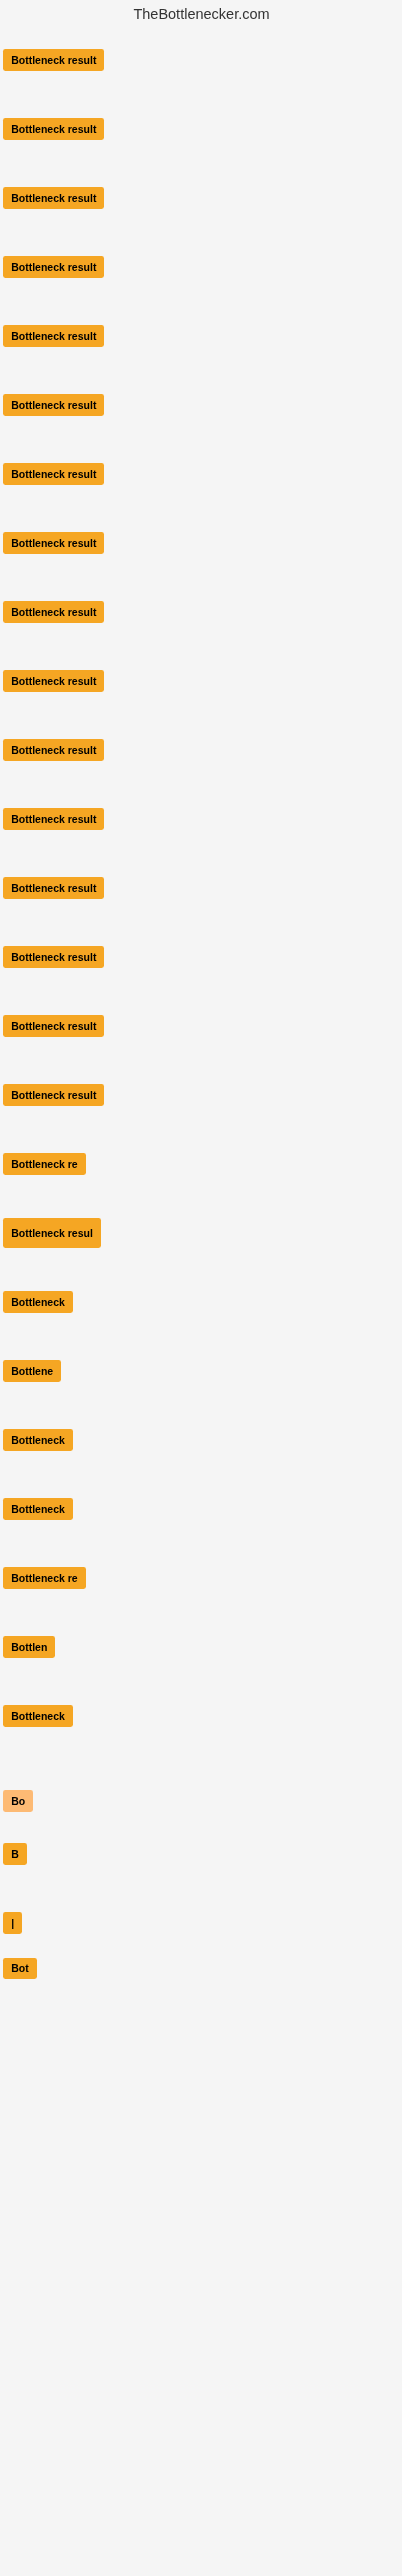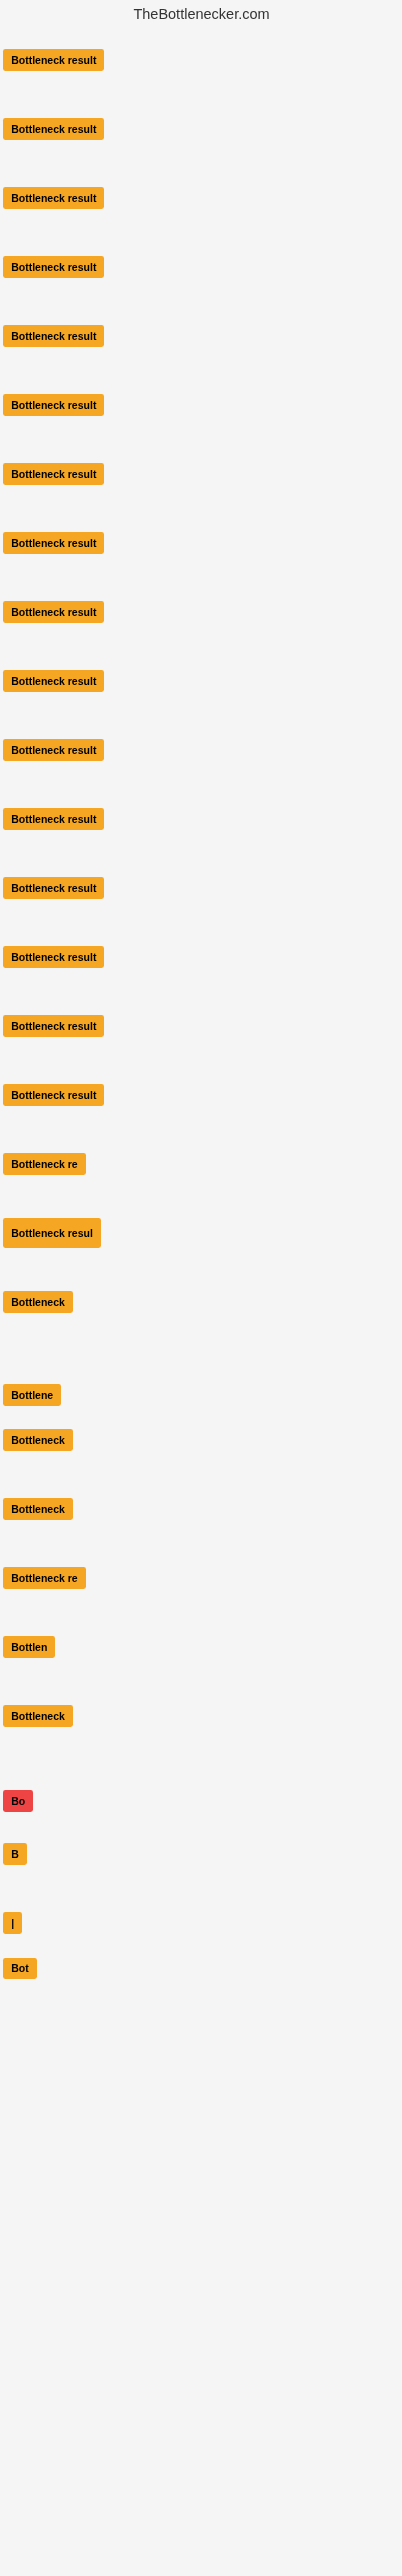--- a/index.html
+++ b/index.html
@@ -80,40 +80,40 @@
     </div>
     <div style="display: flex; align-items: center; height: 69px; padding-left: 3.2px;">
       <span style="background-color: rgb(245, 166, 35); color: rgb(0, 0, 0); font-size: 10.5px; font-weight: bold; padding: 4.8px 8px; border-radius: 2.4px; white-space: nowrap; display: inline-block;">Bottleneck re</span>
     </div>
     <div style="display: flex; align-items: center; height: 69px; padding-left: 3.2px;">
       <span style="background-color: rgb(245, 166, 35); color: rgb(0, 0, 0); font-size: 10.5px; font-weight: bold; padding: 9px 8px; border-radius: 2.4px; white-space: nowrap; display: inline-block;">Bottleneck resul</span>
     </div>
     <div style="display: flex; align-items: center; height: 69px; padding-left: 3.2px;">
       <span style="background-color: rgb(245, 166, 35); color: rgb(0, 0, 0); font-size: 10.5px; font-weight: bold; padding: 4.8px 8px; border-radius: 2.4px; white-space: nowrap; display: inline-block;">Bottleneck</span>
     </div>
-    <div style="display: flex; align-items: flex-end; height: 69px; padding-left: 3.2px;">
+    <div style="display: flex; align-items: center; height: 69px; padding-left: 3.2px;">
       <span style="background-color: rgb(245, 166, 35); color: rgb(0, 0, 0); font-size: 10.5px; font-weight: bold; padding: 4.8px 8px; border-radius: 2.4px; white-space: nowrap; display: inline-block;">Bottlene</span>
     </div>
     <div style="display: flex; align-items: center; height: 69px; padding-left: 3.2px;">
       <span style="background-color: rgb(245, 166, 35); color: rgb(0, 0, 0); font-size: 10.5px; font-weight: bold; padding: 4.8px 8px; border-radius: 2.4px; white-space: nowrap; display: inline-block;">Bottleneck</span>
     </div>
     <div style="display: flex; align-items: center; height: 69px; padding-left: 3.2px;">
       <span style="background-color: rgb(245, 166, 35); color: rgb(0, 0, 0); font-size: 10.5px; font-weight: bold; padding: 4.8px 8px; border-radius: 2.4px; white-space: nowrap; display: inline-block;">Bottleneck</span>
     </div>
     <div style="display: flex; align-items: center; height: 69px; padding-left: 3.2px;">
       <span style="background-color: rgb(245, 166, 35); color: rgb(0, 0, 0); font-size: 10.5px; font-weight: bold; padding: 4.8px 8px; border-radius: 2.4px; white-space: nowrap; display: inline-block;">Bottleneck re</span>
     </div>
     <div style="display: flex; align-items: center; height: 69px; padding-left: 3.2px;">
       <span style="background-color: rgb(245, 166, 35); color: rgb(0, 0, 0); font-size: 10.5px; font-weight: bold; padding: 4.8px 8px; border-radius: 2.4px; white-space: nowrap; display: inline-block;">Bottlen</span>
     </div>
     <div style="display: flex; align-items: center; height: 69px; padding-left: 3.2px;">
       <span style="background-color: rgb(245, 166, 35); color: rgb(0, 0, 0); font-size: 10.5px; font-weight: bold; padding: 4.8px 8px; border-radius: 2.4px; white-space: nowrap; display: inline-block;">Bottleneck</span>
     </div>
     <div style="display: flex; align-items: center; height: 69px; padding-left: 3.2px;">
-      <span style="background-color: #ef4444; color: rgb(0, 0, 0); font-size: 10.5px; font-weight: bold; padding: 4.8px 8px; border-radius: 2.4px; white-space: nowrap; display: inline-block; margin-top: 32px;">Bo</span>
+      <span style="background-color: #fdba74; color: rgb(0, 0, 0); font-size: 10.5px; font-weight: bold; padding: 4.8px 8px; border-radius: 2.4px; white-space: nowrap; display: inline-block; margin-top: 32px;">Bo</span>
     </div>
     <div style="display: flex; align-items: center; height: 69px; padding-left: 3.2px;">
       <span style="background-color: rgb(245, 166, 35); color: rgb(0, 0, 0); font-size: 10.5px; font-weight: bold; padding: 4.8px 8px; border-radius: 2.4px; white-space: nowrap; display: inline-block;">B</span>
     </div>
     <div style="display: flex; align-items: center; height: 69px; padding-left: 3.2px;">
       <span style="background-color: rgb(245, 166, 35); color: rgb(0, 0, 0); font-size: 10.5px; font-weight: bold; padding: 4.8px 8px; border-radius: 2.4px; white-space: nowrap; display: inline-block;">|</span>
     </div>
     <div style="display: flex; align-items: flex-start; height: 69px; padding-left: 3.2px;">
       <span style="background-color: rgb(245, 166, 35); color: rgb(0, 0, 0); font-size: 10.5px; font-weight: bold; padding: 4.8px 8px; border-radius: 2.4px; white-space: nowrap; display: inline-block;">Bot</span>
     </div>

